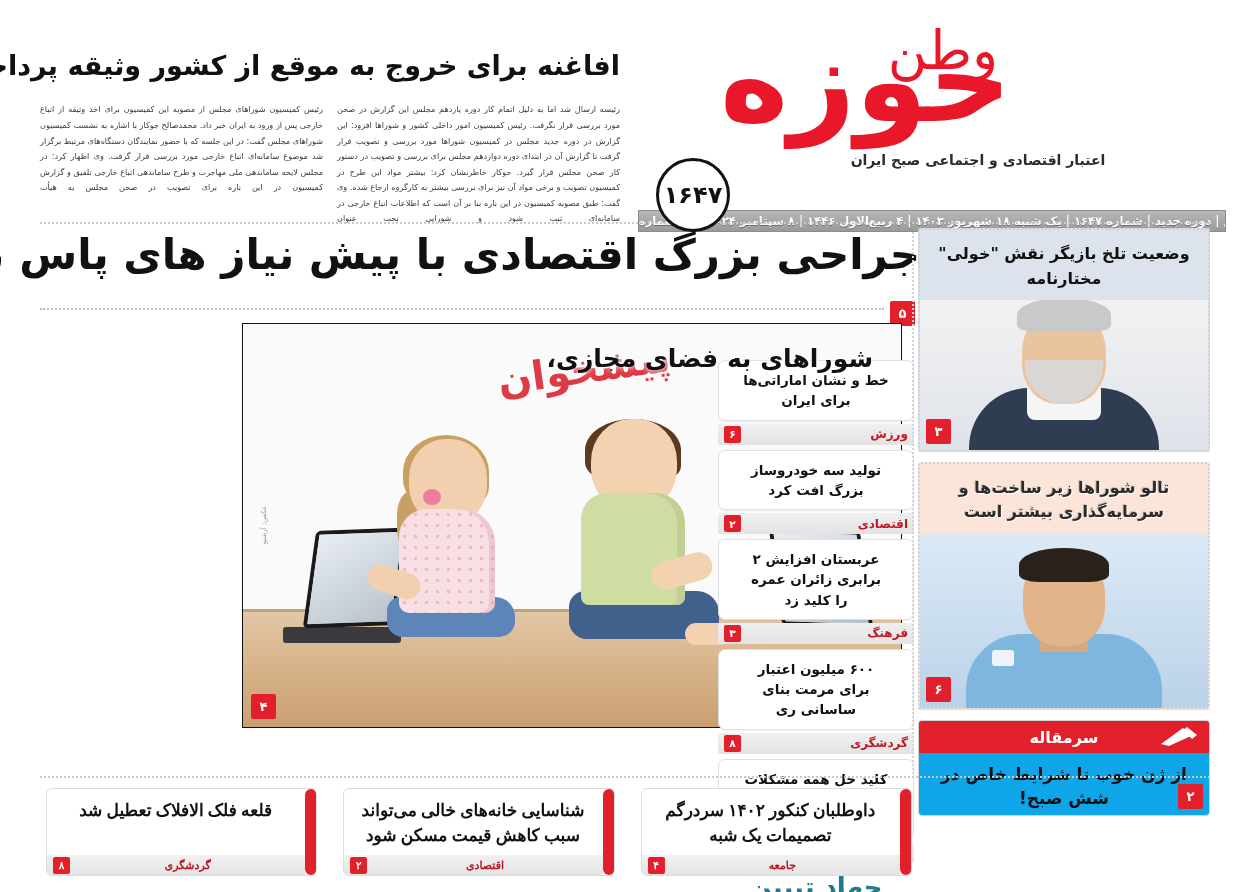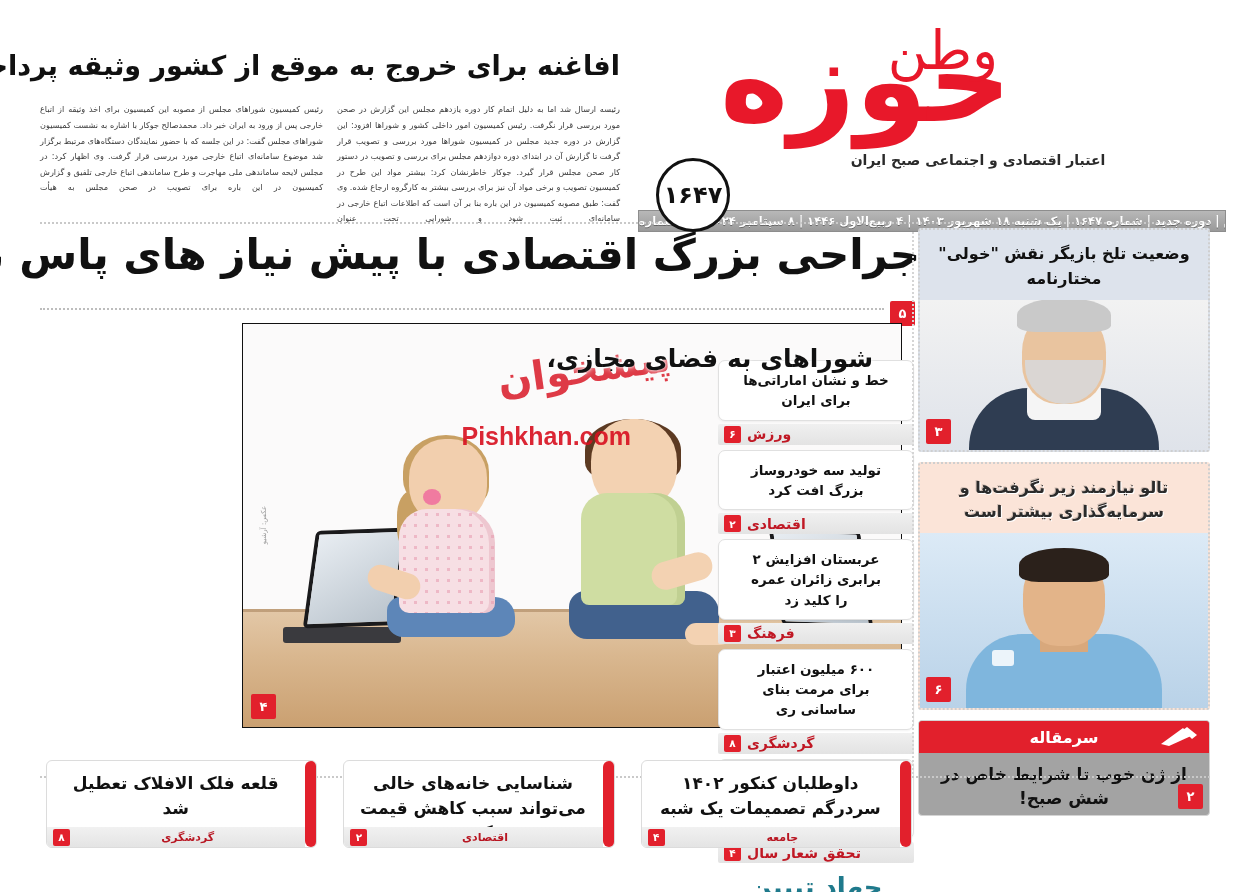--- a/index.html
+++ b/index.html
@@ -187,21 +187,21 @@
     background: #fff; border: 1px solid #e0e0e0; border-radius: 7px;
     padding: 9px 24px; text-align: center; direction: rtl;
     font-size: 13.5px; font-weight: 700; color: #111; line-height: 1.5;
     box-shadow: 0 1px 2px rgba(0,0,0,.05);
   }
   .nl-meta {
     display: flex; flex-direction: row-reverse; align-items: center; gap: 6px;
     background: linear-gradient(180deg,#f0f0f0,#e3e3e3);
     padding: 2px 6px; margin: 3px 0 5px 0; border-radius: 2px;
   }
-  .nl-meta .sec { font-size: 14px; font-weight: 700; color: #c01824; flex: 1; text-align: left; }
+  .nl-meta .sec { font-size: 12px; font-weight: 700; color: #c01824; flex: 1; text-align: right; }
   .nl-meta .pg {
     width: 17px; height: 17px; background: #e2202c; color: #fff; border-radius: 2px;
     font-size: 10.5px; font-weight: 700; display: flex; align-items: center; justify-content: center;
   }
   .jihad-logo {
     text-align: center; font-size: 26px; font-weight: 700; color: #1f7a8c;
     padding: 4px 0 2px; direction: rtl;
     text-shadow: 0 1px 0 rgba(0,0,0,.12);
   }
 
@@ -244,40 +244,40 @@
     width: 22px; height: 16px; background: #fff; border-radius: 3px; opacity:.85; }
   .athlete .neck { position: absolute; left: 50%; transform: translateX(-50%);
     bottom: 56px; width: 48px; height: 30px; background: #d8a87c; }
   .athlete .head { position: absolute; left: 50%; transform: translateX(-50%);
     bottom: 62px; width: 82px; height: 94px; background: #e3b489; border-radius: 45% 45% 42% 42%; }
   .athlete .hair { position: absolute; left: 50%; transform: translateX(-50%);
     bottom: 126px; width: 90px; height: 34px; background: #2b211b; border-radius: 50% 50% 22% 22%; }
 
   
   .editorial {
-    border: 1px solid #d4d4d4; border-radius: 4px; overflow: hidden; background: #a3a3a3;
+    border: 1px solid #d4d4d4; border-radius: 4px; overflow: hidden; background: #0ea5e9;
     position: relative;
   }
   .ed-head {
     background: #e2202c; height: 32px; display: flex; flex-direction: row-reverse;
     align-items: center; justify-content: center; gap: 10px; position: relative;
   }
   .ed-head .label { font-size: 16px; font-weight: 700; color: #fff; }
   .ed-pen { position: absolute; right: 10px; top: 4px; }
   .ed-title {
     text-align: center; direction: rtl; font-size: 17px; font-weight: 700;
     color: #111; padding: 10px 8px 4px; line-height: 1.4;
   }
   .ed-by { text-align: center; font-size: 11px; color: #444; padding-bottom: 8px; direction: rtl; }
   .ed-badge { position: absolute; right: 6px; bottom: 6px; }
 
   
   .bottom-row {
-    position: absolute; top: 760px; left: 46px; width: 866px;
-    display: flex; flex-direction: row-reverse; gap: 26px;
+    position: absolute; top: 788px; left: 46px; width: 866px;
+    display: flex; flex-direction: row-reverse; gap: 26px; font-family: Liberation Serif, serif;
   }
   .bt-card {
     flex: 1; position: relative; border: 1px solid #dcdcdc; border-radius: 6px;
     background: #fff; overflow: hidden; height: 88px;
   }
   .bt-accent { position: absolute; right: 0; top: 0; bottom: 0; width: 11px;
     background: #e2202c; border-radius: 6px 0 0 6px; }
   .bt-title {
     padding: 10px 22px 4px 10px; text-align: center; direction: rtl;
     font-size: 17px; font-weight: 700; color: #111; line-height: 1.45;
@@ -370,21 +370,20 @@
             <div class="b-hair"></div>
               <div class="b-head"></div>
             <div class="b-legs"></div>
               <div class="b-foot"></div>
             <div class="b-body"></div>
               <div class="b-arm"></div>
           </div>
         </div>
 
         <div class="watermark-fa">پیشخوان</div>
-        <div class="watermark-en">Pishkhan.com</div>
 
         <div class="photo-caption">
           <div class="line">شوراهای به فضای مجازی،</div>
         </div>
 
         <div class="photo-credit">عکس: آرشیو</div>
         <div class="pagebadge badge-photo">۴</div>
       </div>
     </div>
 
@@ -442,21 +441,21 @@
             <div class="head"></div>
             <div class="beard"></div>
             <div class="hair"></div>
           </div>
           <div class="pagebadge sb-badge">۳</div>
         </div>
       </div>
 
       <div class="sb-card peach">
         <div class="sb-title embossed">
-          <div>تالو نیازمند زیر نگرفت‌ها و</div>
+          <div>تالو شوراها زیر ساخت‌ها و</div>
           <div>سرمایه‌گذاری بیشتر است</div>
         </div>
         <div class="sb-photo" style="height:175px">
           <div class="athlete">
             <div class="bg"></div>
             <div class="jersey"></div>
             <div class="neck"></div>
             <div class="head"></div>
             <div class="hair"></div>
           </div>

